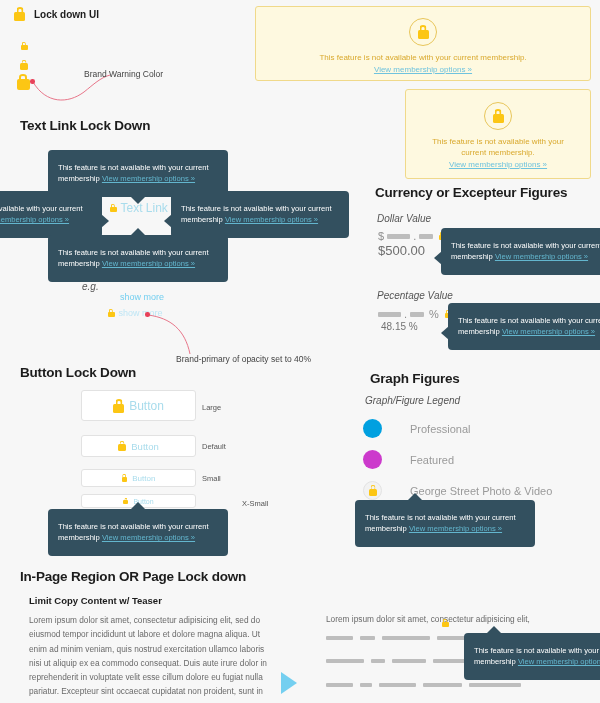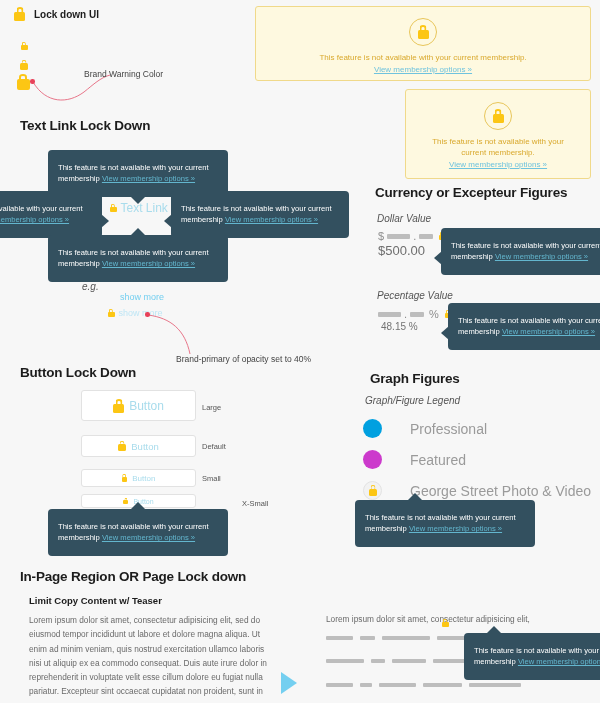--- a/index.html
+++ b/index.html
@@ -79,21 +79,21 @@
   }
   .btn.large { height:31px; font-size:12px; }
   .btn.default { height:22px; font-size:9.5px; }
   .btn.small { height:18px; font-size:8px; }
   .btn.xsmall { height:14px; font-size:7px; }
   .btnsize { font-size:7.5px; color:#555; }
 
   
   .dot { width:19px; height:19px; border-radius:50%; }
   .dot.locked { background:#f2f2f2; border:1px solid #e3e3e3; display:flex; align-items:center; justify-content:center; }
-  .legname { font-size:14px; color:#9a9a9a; margin-left:8px;padding-left:20px; }
+  .legname { font-size:11px; color:#9a9a9a; margin-left:8px;padding-left:20px; }
   .legrow { display:flex; align-items:center; }
 
   
   .copy { font-size:8.3px; line-height:1.72; color:#6a6a6a; }
   .bar { height:4px; background:#bdbdbd; border-radius:1px; display:inline-block; vertical-align:middle; }
   .barrow { margin-bottom:5.5px; white-space:nowrap; }
   .barrow .bar { margin-right:7px; }
 
   
   .playtri { width:0; height:0; border-top:11px solid transparent; border-bottom:11px solid transparent; border-left:16px solid #74CFF0; }

